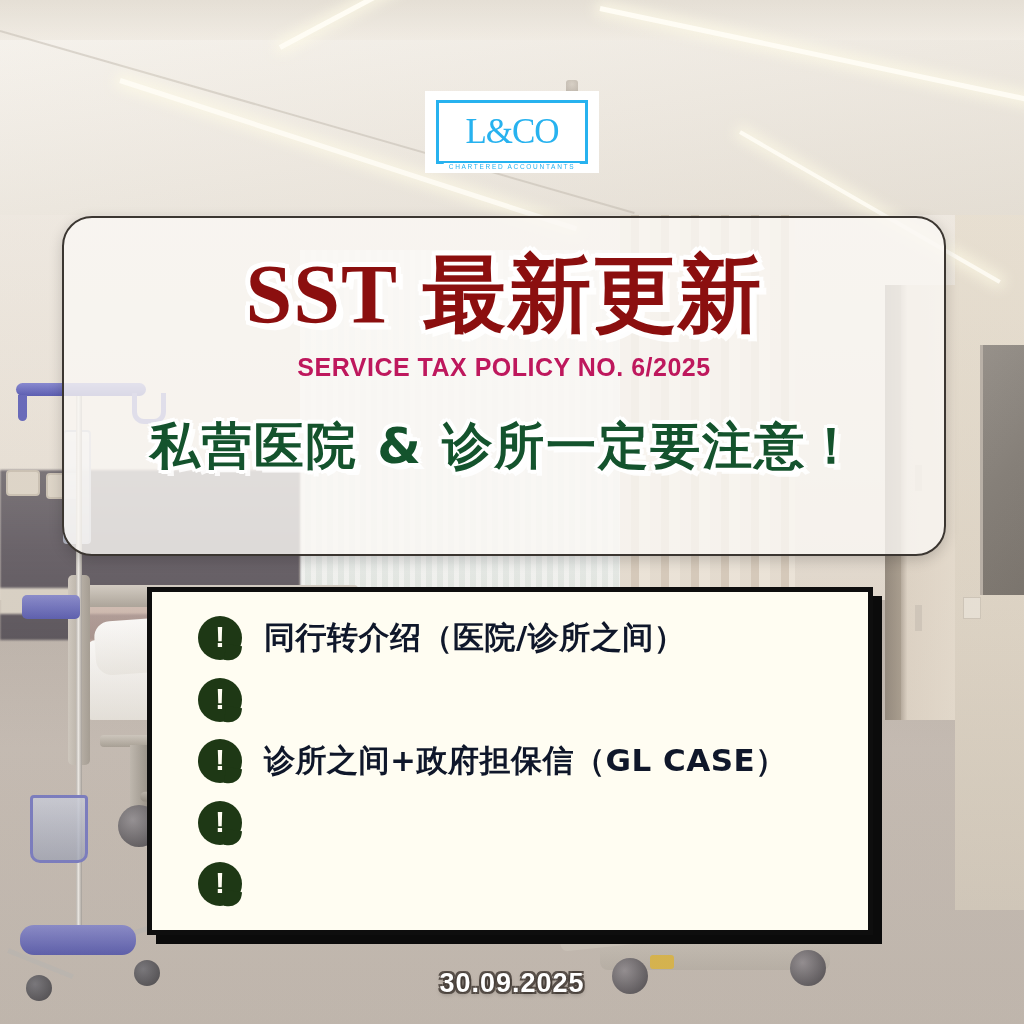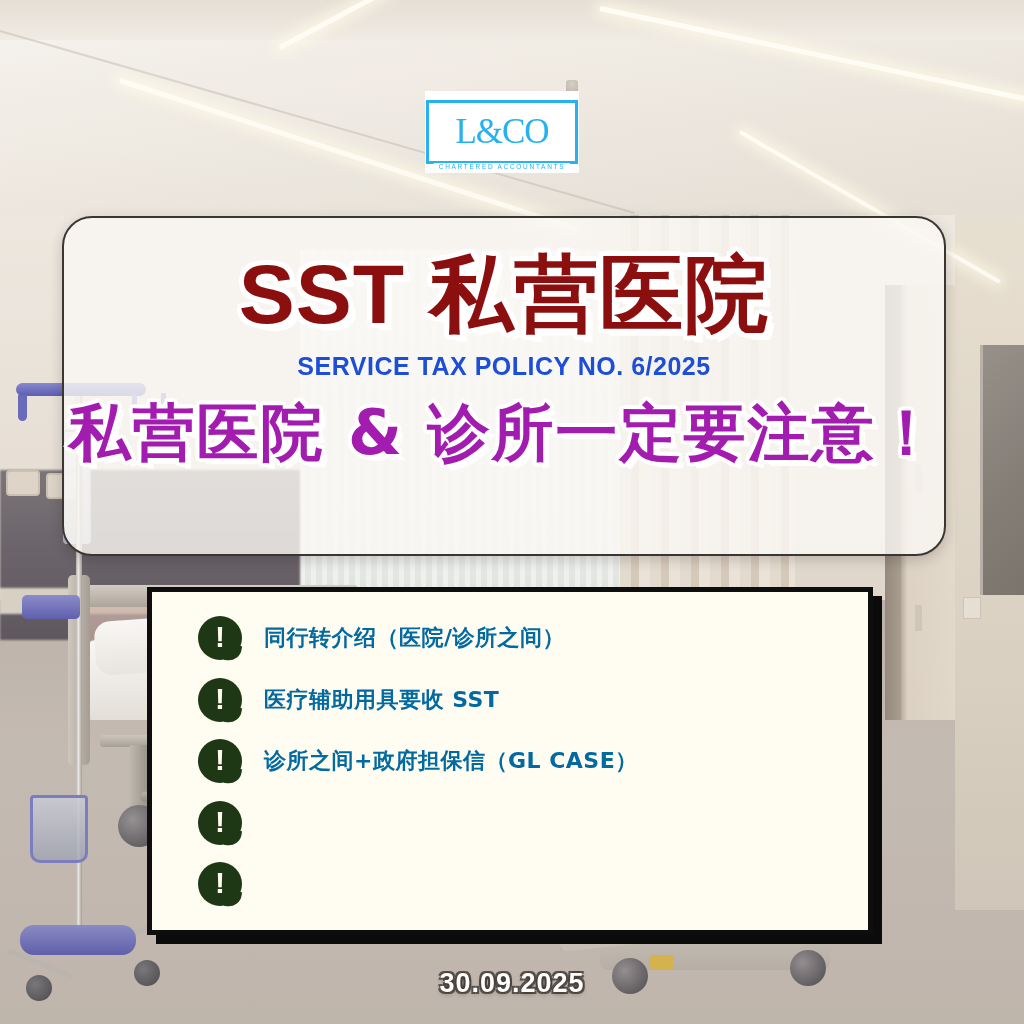--- a/index.html
+++ b/index.html
@@ -160,21 +160,21 @@
   .eq-yellow{position:absolute;left:650px;top:955px;width:24px;height:14px;border-radius:3px;background:#d9b23c;}
   .eq-caster{position:absolute;width:36px;height:36px;border-radius:50%;
     background:radial-gradient(circle at 35% 35%,#8a868b,#36343a);}
   .ec1{left:612px;top:958px;}
   .ec2{left:790px;top:950px;}
   .bg-tint{position:absolute;inset:0;background:linear-gradient(180deg,
       rgba(255,250,240,.10) 0%, rgba(210,195,180,.12) 55%, rgba(190,178,166,.18) 100%);}
 
   
   .logo{
-    position:absolute;left:425px;top:91px;width:154px;height:82px;
+    position:absolute;left:425px;top:91px;width:174px;height:82px;
     background:#ffffff;
     display:flex;align-items:center;justify-content:center;
   }
   .logo-inner{
     width:146px;height:58px;border:3px solid #27b2ef;
     display:flex;flex-direction:column;align-items:center;justify-content:center;
     position:relative;
   }
   .logo-mark{
     font-family:"Liberation Serif","DejaVu Serif",serif;
@@ -198,31 +198,31 @@
     padding-top:34px;box-sizing:border-box;
   }
   .title-main{
     font-size:84px;font-weight:bold;color:#8b0f0f;line-height:1;
     letter-spacing:1px;white-space:nowrap;
     text-shadow:
       -4px -4px 0 #fff, 4px -4px 0 #fff, -4px 4px 0 #fff, 4px 4px 0 #fff,
       -5px 0 0 #fff, 5px 0 0 #fff, 0 -5px 0 #fff, 0 5px 0 #fff,
       7px 7px 0 rgba(255,255,255,.9);
   }
-  .title-main .lat{font-family:Liberation Sans, sans-serif;}
+  .title-main .lat{font-family:Liberation Serif, serif;}
   .title-main .cjk{font-family:"DejaVu Sans",sans-serif;font-weight:bold;}
   .title-sub{
     margin-top:16px;
-    font-size:25px;font-weight:bold;color:#1d4ed8;
+    font-size:25px;font-weight:bold;color:#be185d;
     letter-spacing:.5px;white-space:nowrap;
   }
   .title-line2{
-    margin-top:19px;
+    margin-top:38px;
     font-family:"DejaVu Sans",sans-serif;
-    font-size:62px;font-weight:bold;color:#a21caf;line-height:1.05;
+    font-size:50px;font-weight:bold;color:#14532d;line-height:1.05;
     white-space:nowrap;letter-spacing:2px;
     text-shadow:
       -3px -3px 0 #fff, 3px -3px 0 #fff, -3px 3px 0 #fff, 3px 3px 0 #fff,
       -4px 0 0 #fff, 4px 0 0 #fff, 0 -4px 0 #fff, 0 4px 0 #fff,
       6px 6px 0 rgba(255,255,255,.85);
   }
 
   
   .card-list{
     position:absolute;left:147px;top:587px;width:726px;height:348px;
@@ -245,21 +245,21 @@
     background:#1e3815;border-radius:0 0 13px 0;transform:rotate(8deg);
   }
   .bullet .bang{
     position:absolute;left:0;right:0;top:0;bottom:0;
     display:flex;align-items:center;justify-content:center;
     color:#fffdf2;font-size:30px;font-weight:bold;line-height:1;
     font-family:"Liberation Sans",sans-serif;padding-bottom:2px;
   }
   .row-text{
     font-family:"DejaVu Sans",sans-serif;
-    font-size:22px;font-weight:bold;color:#0369a1;letter-spacing:.5px;
+    font-size:31px;font-weight:bold;color:#0f172a;letter-spacing:.5px;
     white-space:nowrap;
     text-align:center;
   }
 
   
   .date{
     position:absolute;left:0;right:0;top:968px;text-align:center;
     font-size:27px;font-weight:bold;color:#ffffff;letter-spacing:1px;
     text-shadow:
       -2px -2px 0 rgba(70,62,56,.85), 2px -2px 0 rgba(70,62,56,.85),
@@ -338,21 +338,21 @@
 
   <div class="logo">
     <div class="logo-inner">
       <div class="logo-mark">L&amp;CO</div>
       <div class="logo-sub">CHARTERED ACCOUNTANTS</div>
     </div>
   </div>
 
   <div class="card-top">
     <div class="title-main">
-      <span class="lat">SST</span><span>&nbsp;</span><span class="cjk">私营医院</span>
+      <span class="lat">SST</span><span>&nbsp;</span><span class="cjk">最新更新</span>
     </div>
     <div class="title-sub">SERVICE TAX POLICY  NO. 6/2025</div>
     <div class="title-line2">私营医院 &amp; 诊所一定要注意！</div>
   </div>
 
   <div class="card-list">
 
     <div class="row">
       <span class="bullet">
         <span class="bub"></span>
@@ -361,21 +361,20 @@
       </span>
       <span class="row-text">同行转介绍（医院/诊所之间）</span>
     </div>
 
     <div class="row">
       <span class="bullet">
         <span class="bub"></span>
         <span class="tail"></span>
         <span class="bang">!</span>
       </span>
-      <span class="row-text">医疗辅助用具要收 SST</span>
     </div>
 
     <div class="row">
       <span class="bullet">
         <span class="bub"></span>
         <span class="tail"></span>
         <span class="bang">!</span>
       </span>
       <span class="row-text">诊所之间+政府担保信（GL CASE）</span>
     </div>

